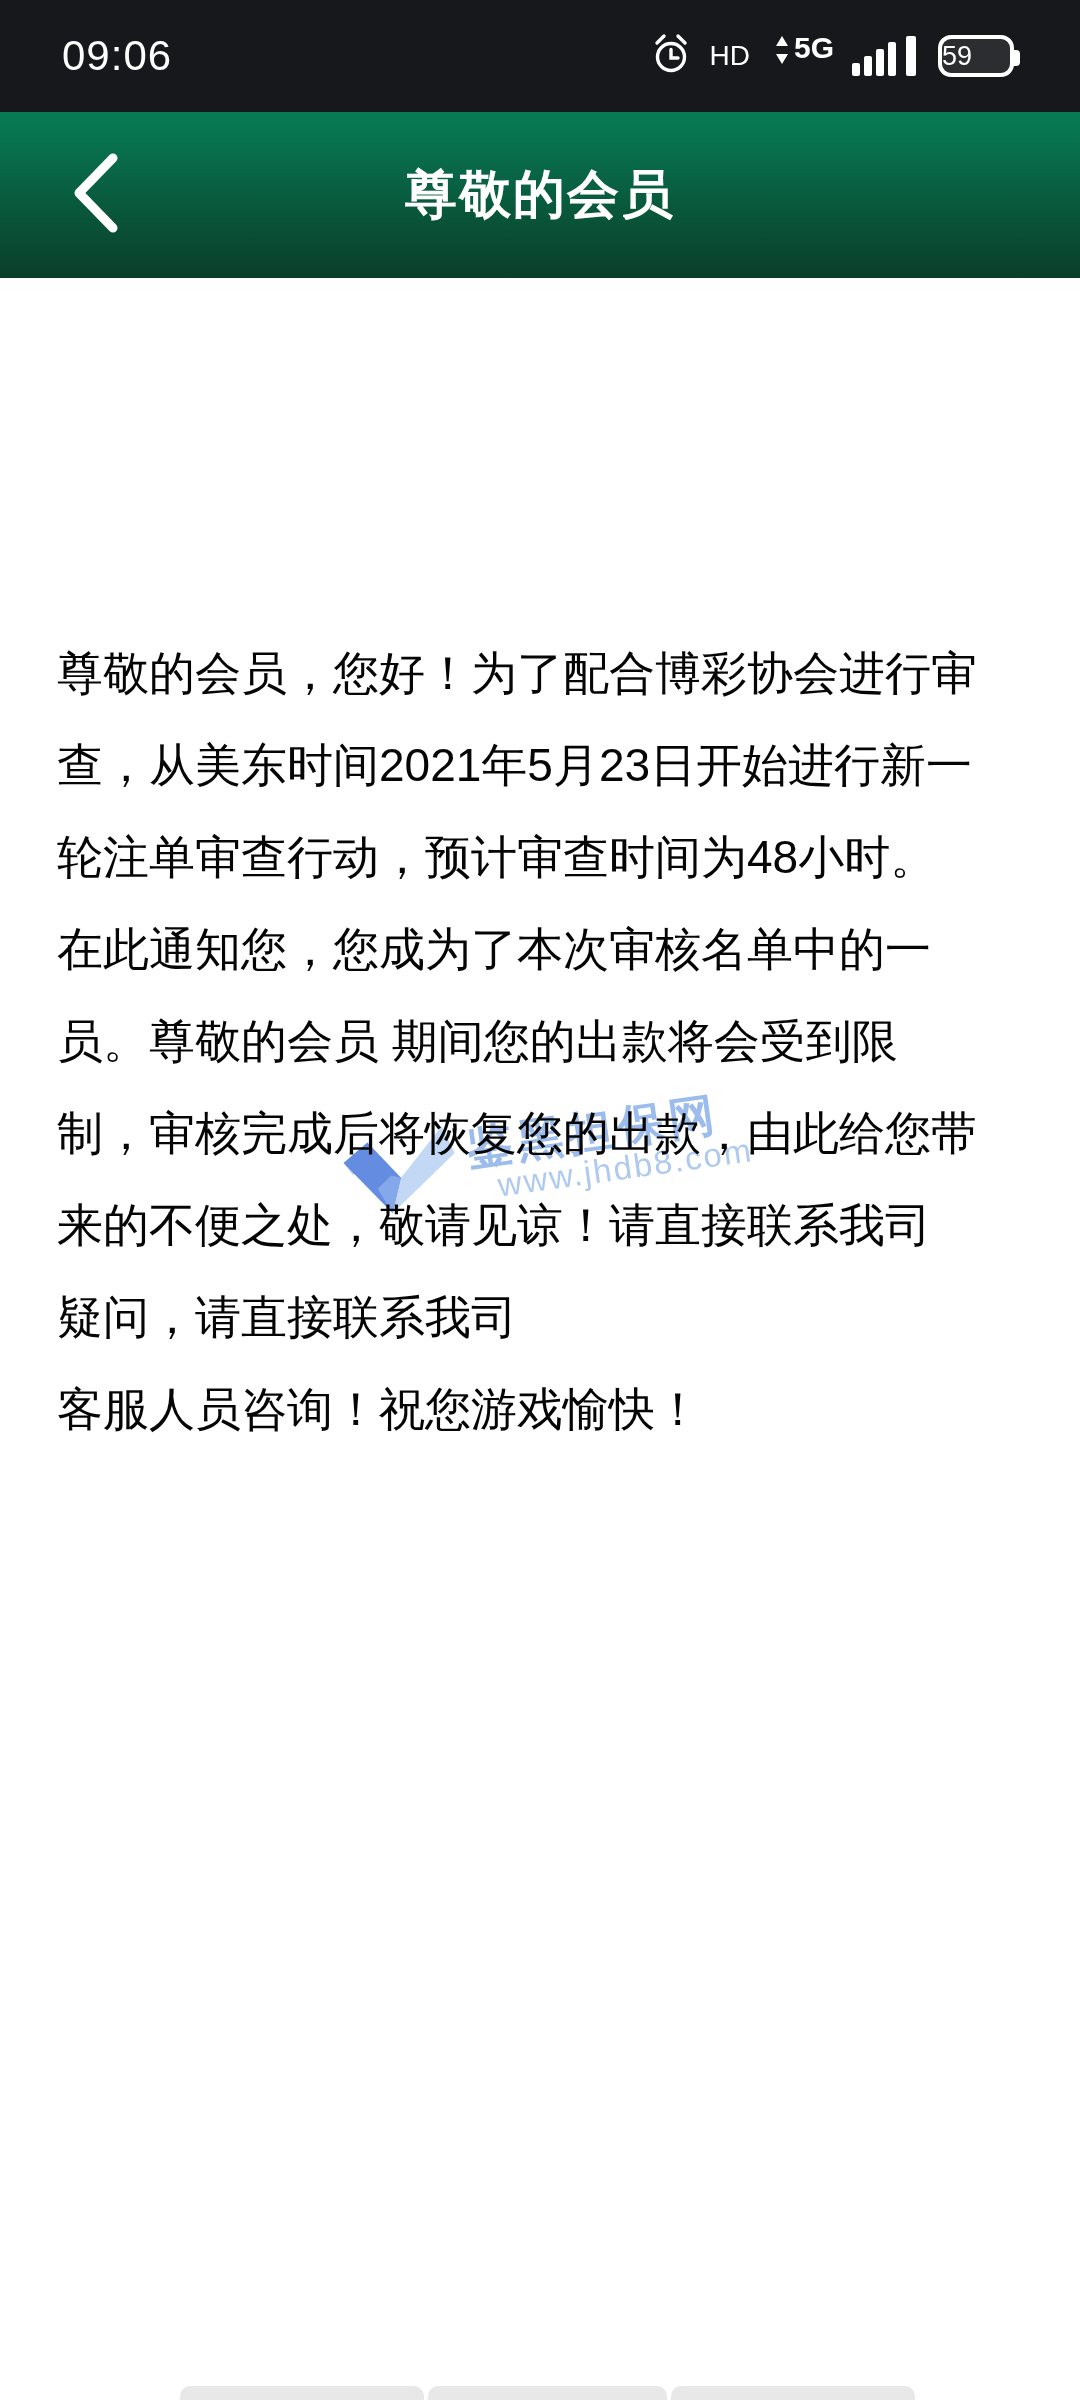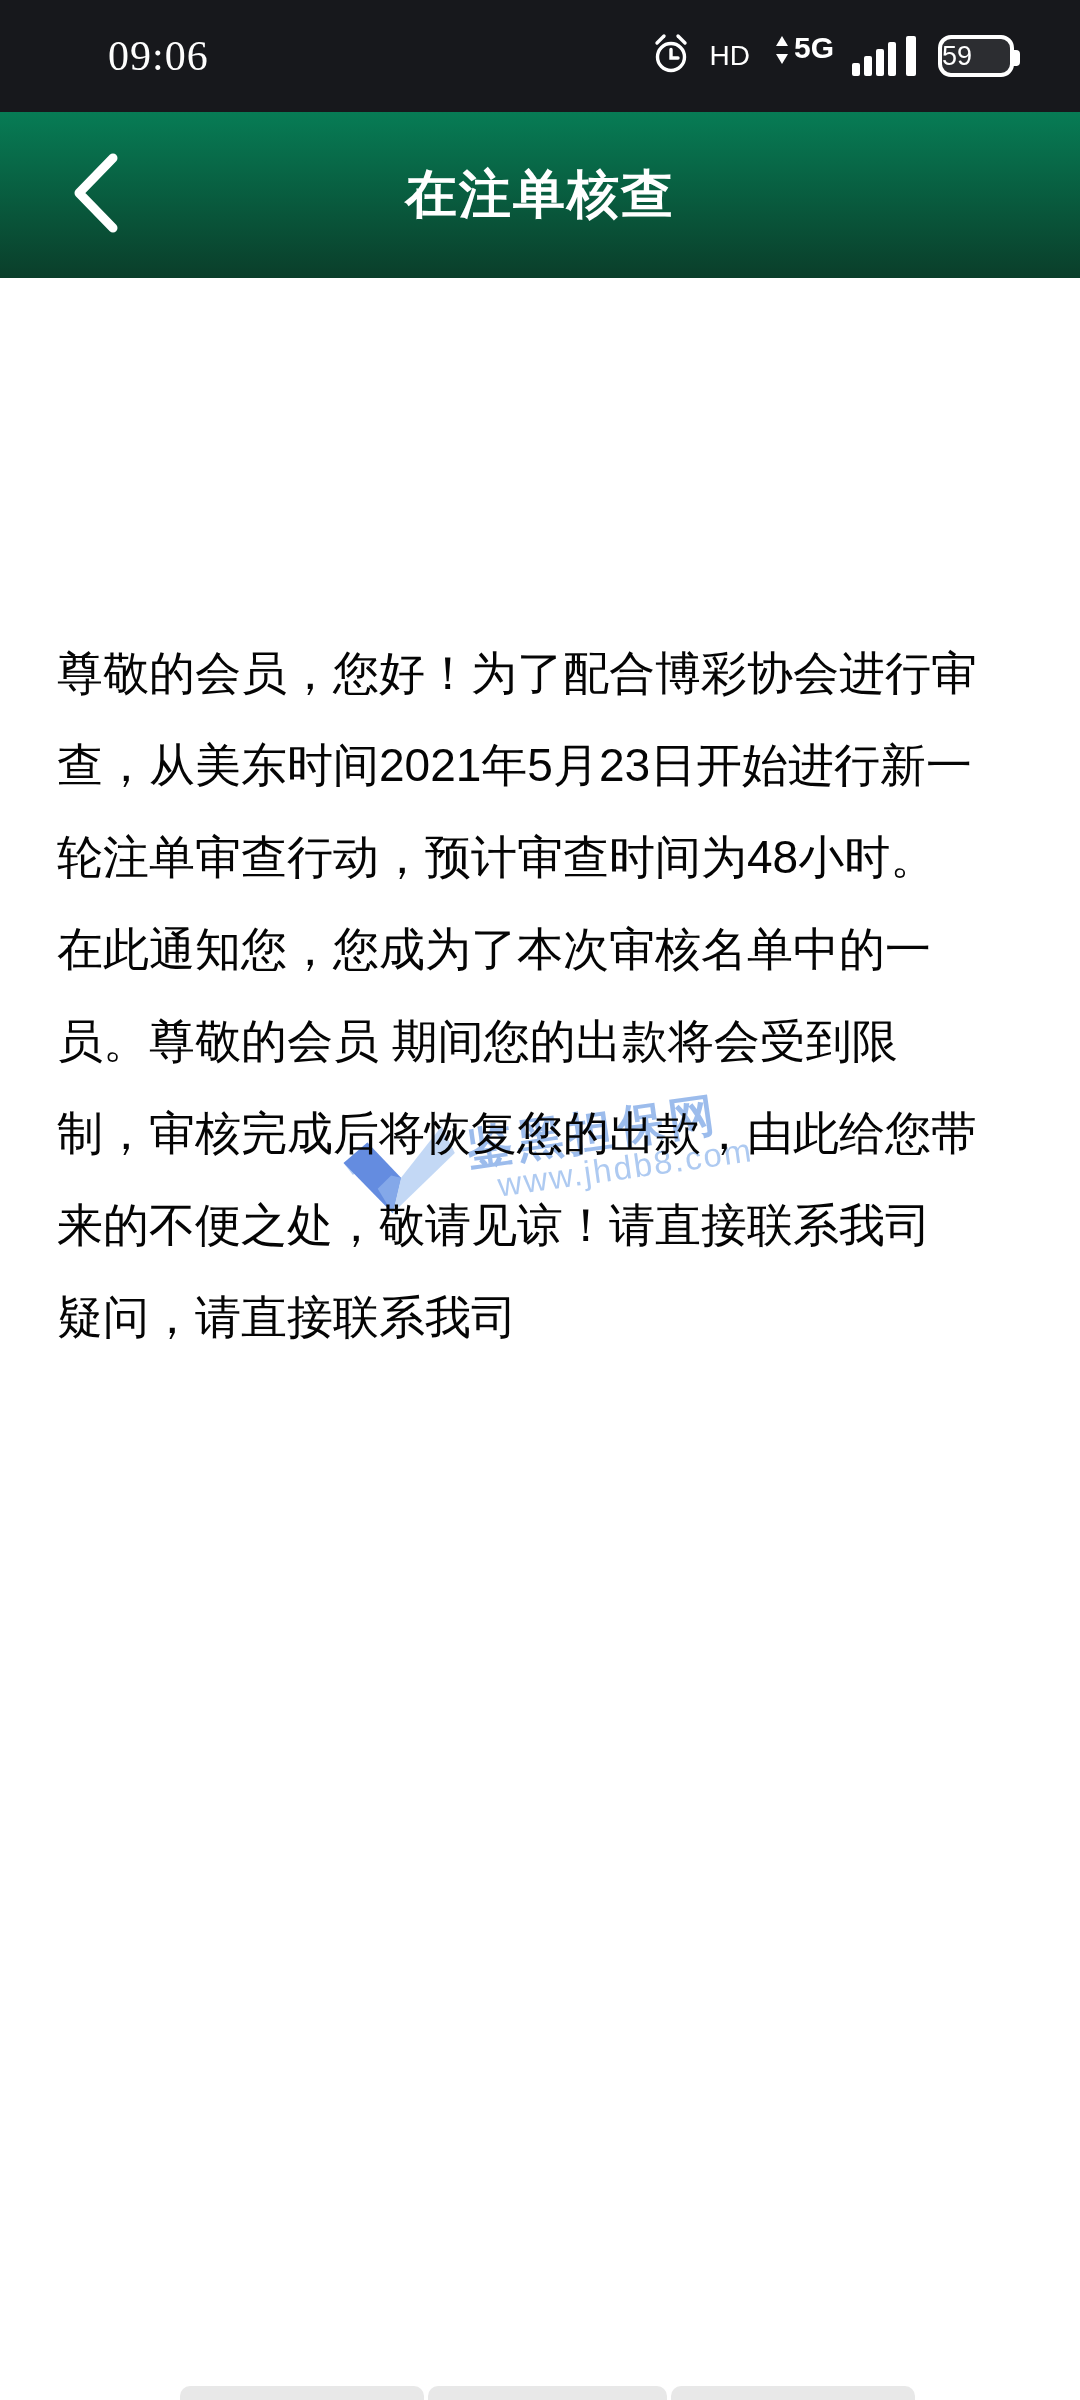--- a/index.html
+++ b/index.html
@@ -20,22 +20,22 @@
   .screen{position:relative;width:1080px;height:2400px;overflow:hidden;background:#ffffff;}
 
   
   .status-bar{
     position:absolute;left:0;top:0;width:1080px;height:112px;
     background:var(--status_bar_bg);
     display:flex;align-items:center;justify-content:space-between;
     color:#fff;
   }
   .status-time{
-    margin-left:108px;font-size:42px;letter-spacing:1px;color:#fdfdfd;
-    font-family:Liberation Serif, serif;
+    margin-left:62px;font-size:42px;letter-spacing:1px;color:#fdfdfd;
+    font-family:Liberation Sans, sans-serif;
   }
   .status-icons{display:flex;align-items:center;gap:18px;margin-right:66px;height:100%;}
   .hd-label{font-size:28px;font-weight:400;color:#fff;}
   .battery{
     position:relative;width:76px;height:42px;border:4px solid #fff;border-radius:13px;
     background:#2c2d31;display:flex;align-items:center;justify-content:flex-start;
   }
   .battery-nub{position:absolute;right:-10px;top:11px;width:7px;height:16px;background:#fff;border-radius:0 4px 4px 0;}
   .battery-percent{font-size:27px;color:#fff;}
 
@@ -132,21 +132,21 @@
         </svg>
       </span>
       <span class="battery">
         <span class="battery-percent">59</span>
         <span class="battery-nub"></span>
       </span>
     </div>
   </div>
 
   <div class="header">
-    <div class="header-title">在注单核查</div>
+    <div class="header-title">尊敬的会员</div>
     <div class="back-button">
       <span>
         <svg width="60" height="90" viewBox="0 0 60 90">
           <polyline points="48,10 14,45 48,80" fill="none" stroke="#ffffff" stroke-width="9" stroke-linecap="round" stroke-linejoin="round"></polyline>
         </svg>
       </span>
     </div>
   </div>
 
 
@@ -167,20 +167,21 @@
 
   <div class="message-body">
     <div class="body-line">尊敬的会员，您好！为了配合博彩协会进行审</div>
     <div class="body-line">查，从美东时间2021年5月23日开始进行新一</div>
     <div class="body-line">轮注单审查行动，预计审查时间为48小时。</div>
     <div class="body-line">在此通知您，您成为了本次审核名单中的一</div>
     <div class="body-line">员。尊敬的会员 期间您的出款将会受到限</div>
     <div class="body-line">制，审核完成后将恢复您的出款，由此给您带</div>
     <div class="body-line">来的不便之处，敬请见谅！请直接联系我司</div>
     <div class="body-line">疑问，请直接联系我司</div>
+    <div class="body-line">客服人员咨询！祝您游戏愉快！</div>
   </div>
 
   <div class="key-bar">
     <div class="key-seg s1"></div>
     <div class="key-seg s2"></div>
     <div class="key-seg s3"></div>
   </div>
 
 </div>
 

